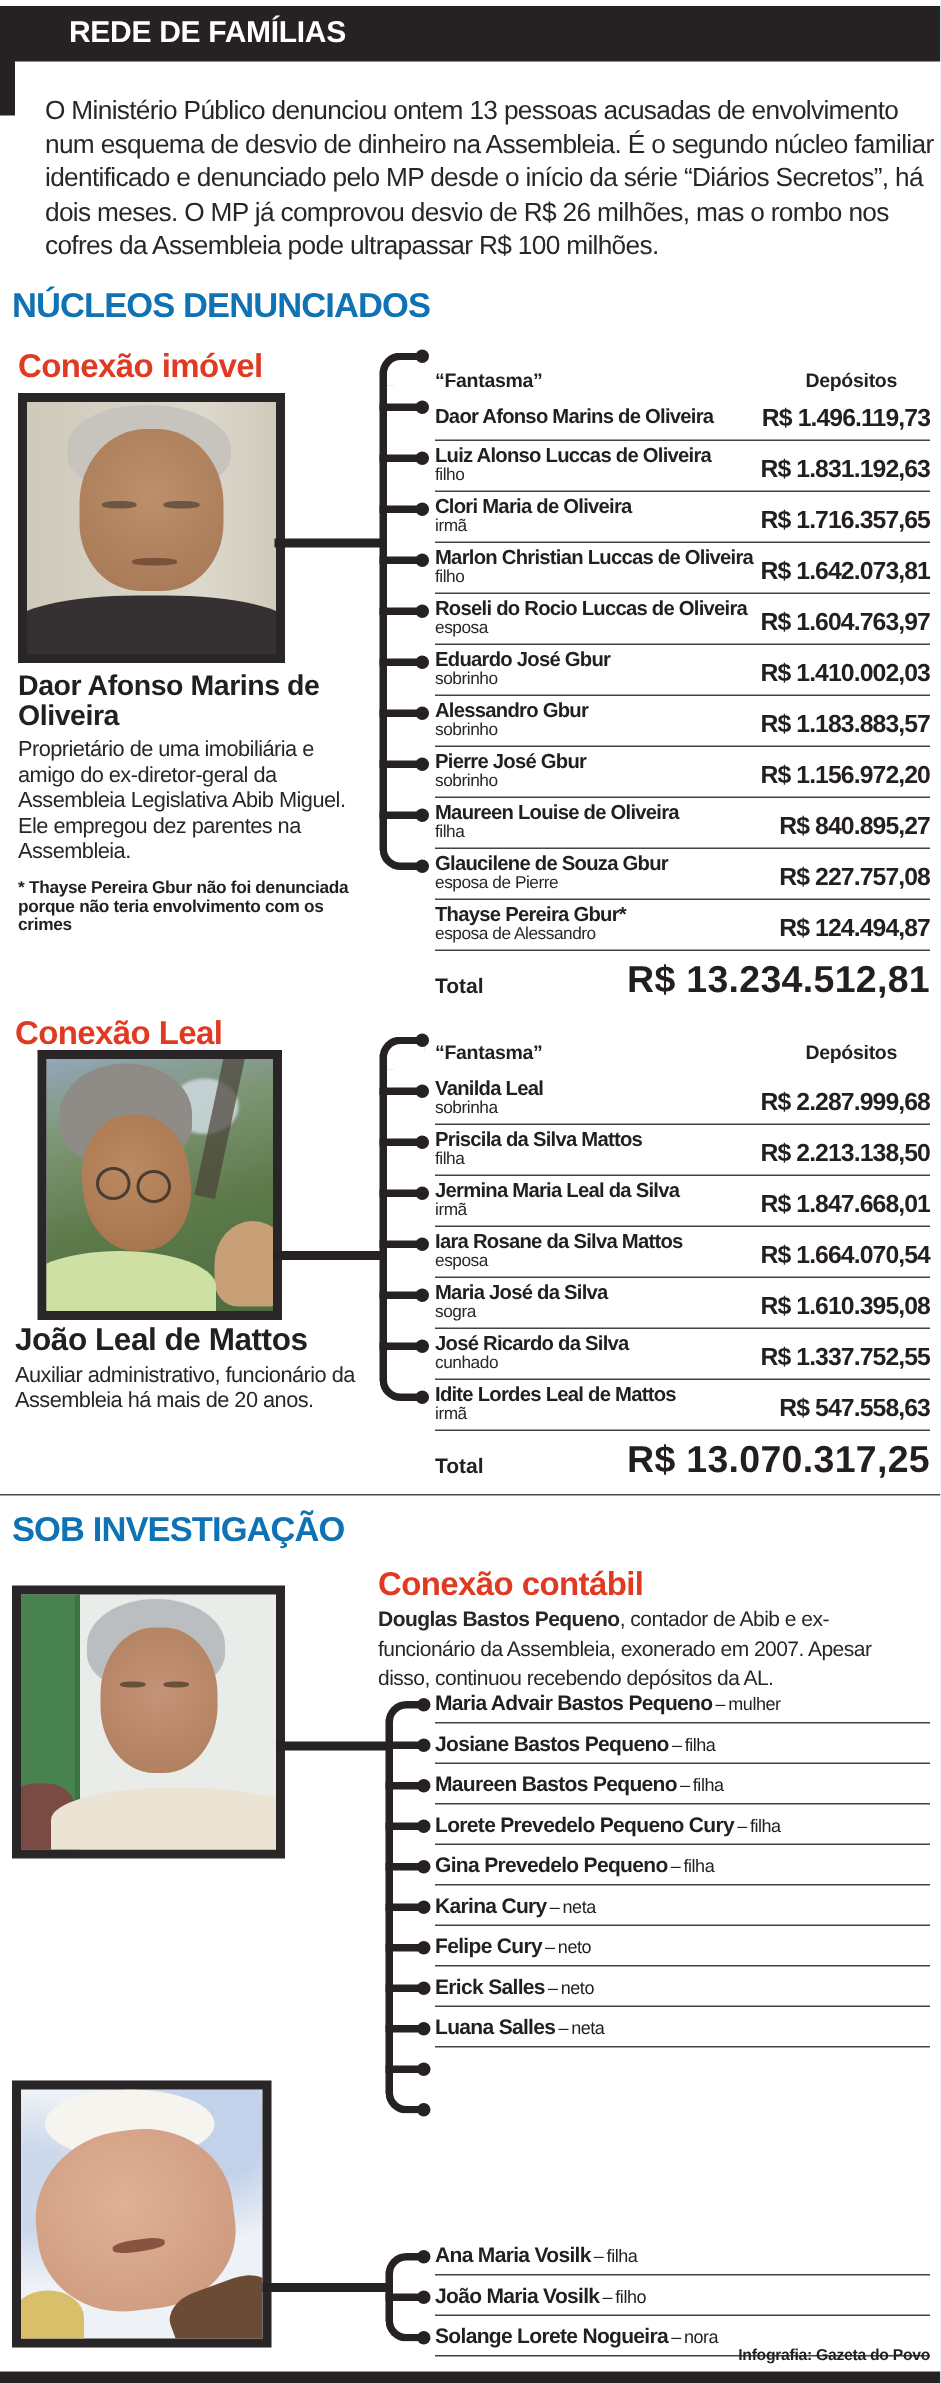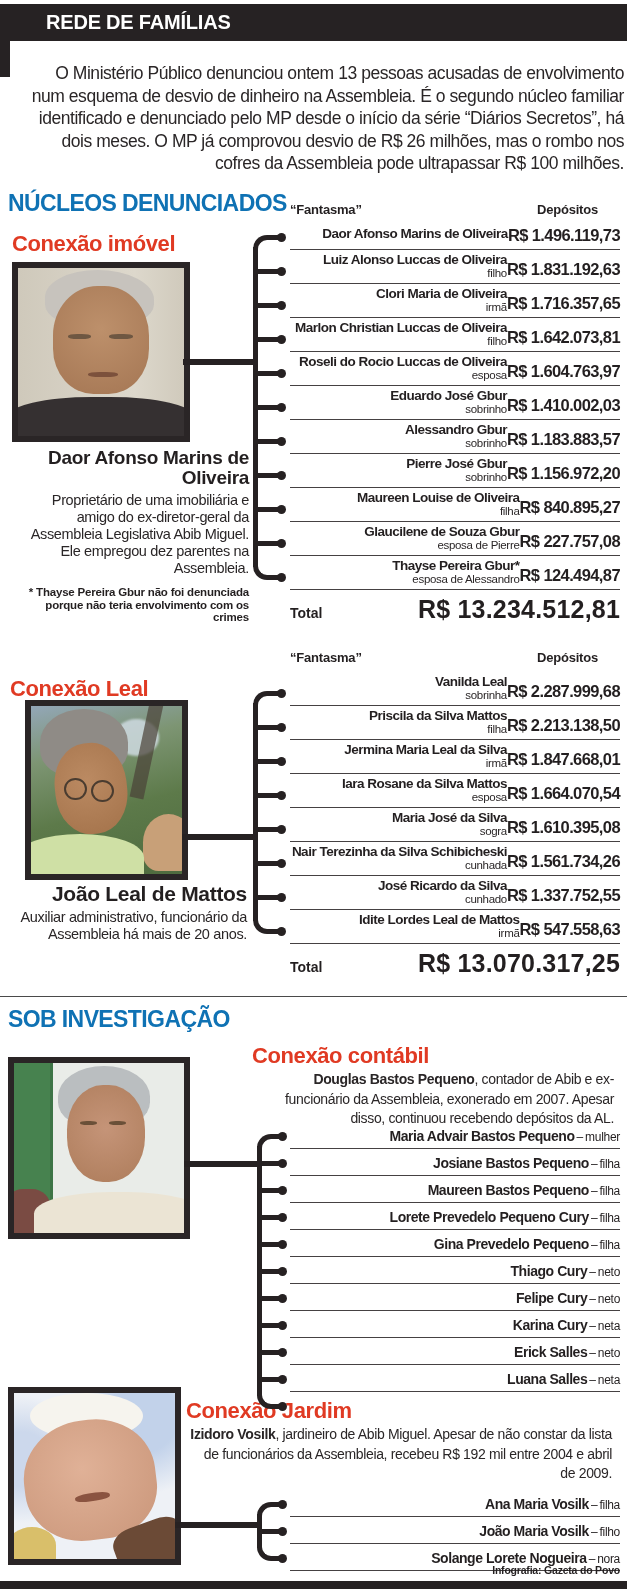--- a/index.html
+++ b/index.html
@@ -1,17 +1,17 @@
 <!DOCTYPE html>
 <html><head>
 <meta charset="utf-8">
 <style>
   html,body{margin:0;padding:0;background:#e9e9e9;}
   #page{position:relative;width:627px;height:1589px;background:#fff;margin:0 auto;
-        font-family:"Liberation Sans","DejaVu Sans",sans-serif;color:#231f20;overflow:hidden;text-align:right;}
+        font-family:"Liberation Sans","DejaVu Sans",sans-serif;color:#231f20;overflow:hidden;}
 
   
   .topbar{position:absolute;left:0;top:4px;width:627px;height:37px;background:#262223;
           display:flex;align-items:center;box-sizing:border-box;padding-left:46px;}
   .topbar span{color:#fff;font-size:20px;font-weight:800;letter-spacing:-0.2px;}
   .toptab{position:absolute;left:0;top:4px;width:10px;height:73px;background:#262223;}
 
   .intro{position:absolute;left:18px;top:50px;width:594px;margin:12px;
          font-size:17.5px;line-height:22.6px;letter-spacing:-0.45px;color:#2a2627;}
 
@@ -50,21 +50,21 @@
   .p4 .mouth{left:38%;top:60%;width:22%;height:5%;background:#8a5340;border-radius:40%;transform:rotate(-8deg);}
   .p4 .hand{left:-4%;bottom:-3%;width:30%;height:22%;background:#d9bf6a;border-radius:50% 50% 0 0;}
   .p4 .arm{right:-8%;bottom:-8%;width:45%;height:30%;background:#6b4a36;transform:rotate(-20deg);border-radius:30%;}
 
   .caption{position:absolute;width:237px;}
   .pname{font-size:19px;font-weight:800;line-height:19.5px;letter-spacing:-0.3px;margin:0 0 5px 0;}
   .pdesc{font-size:14.5px;line-height:17px;letter-spacing:-0.35px;margin:0;color:#2a2627;}
   .pfoot{font-size:11.5px;line-height:12.5px;font-weight:700;letter-spacing:-0.2px;margin:9px 0 0 0;}
 
   
-  .dtable{position:absolute;left:290px;width:330px;}
+  .dtable{position:absolute;left:290px;width:330px;margin-top:44px;}
   .thead{display:flex;justify-content:space-between;font-size:13px;font-weight:700;letter-spacing:-0.2px;}
   .thead .th2{margin-right:22px;}
   .rows{margin-top:7px;}
   .t-row{display:flex;padding:2px 0 3px 0;}
   .rows .t-row + .t-row{border-top:1px solid #454142;}
   .t-left{flex:1;min-width:0;}
   .t-name{font-size:13.5px;font-weight:700;letter-spacing:-0.5px;line-height:15px;white-space:nowrap;}
   .t-role{font-size:11.5px;letter-spacing:-0.3px;line-height:13px;color:#2a2627;}
   .t-val{align-self:flex-end;font-size:16.5px;font-weight:700;letter-spacing:-0.6px;padding-bottom:1px;white-space:nowrap;}
   .t-total{display:flex;justify-content:space-between;align-items:flex-end;border-top:1px solid #454142;padding-top:5px;}
@@ -279,27 +279,20 @@
         </div>
 
         <div class="t-row">
           <div class="t-left">
             <div class="t-name">Maria José da Silva</div>
             <div class="t-role">sogra</div>
           </div>
           <div class="t-val">R$ 1.610.395,08</div>
         </div>
 
-        <div class="t-row">
-          <div class="t-left">
-            <div class="t-name">Nair Terezinha da Silva Schibicheski</div>
-            <div class="t-role">cunhada</div>
-          </div>
-          <div class="t-val">R$ 1.561.734,26</div>
-        </div>
 
         <div class="t-row">
           <div class="t-left">
             <div class="t-name">José Ricardo da Silva</div>
             <div class="t-role">cunhado</div>
           </div>
           <div class="t-val">R$ 1.337.752,55</div>
         </div>
 
         <div class="t-row">
@@ -350,53 +343,46 @@
 
 
       <div class="m-row">
         <span class="m-name">Lorete Prevedelo Pequeno Cury</span><span class="m-role">filha</span>
       </div>
 
       <div class="m-row">
         <span class="m-name">Gina Prevedelo Pequeno</span><span class="m-role">filha</span>
       </div>
 
-      <div class="m-row">
-        <span class="m-name">Thiago Cury</span><span class="m-role">neto</span>
+
+      <div class="m-row">
+        <span class="m-name">Karina Cury</span><span class="m-role">neta</span>
       </div>
 
       <div class="m-row">
         <span class="m-name">Felipe Cury</span><span class="m-role">neto</span>
-      </div>
-
-      <div class="m-row">
-        <span class="m-name">Karina Cury</span><span class="m-role">neta</span>
       </div>
 
       <div class="m-row">
         <span class="m-name">Erick Salles</span><span class="m-role">neto</span>
       </div>
 
       <div class="m-row">
         <span class="m-name">Luana Salles</span><span class="m-role">neta</span>
       </div>
     </div>
 
   <div class="photo p4">
     <div class="hair"></div>
     <div class="face"></div>
     <div class="mouth"></div>
     <div class="hand"></div>
     <div class="arm"></div>
   </div>
 
-  <h3 class="grp-title" style="left:186px;top:1398px;">Conexão Jardim</h3>
-  <p class="lead" style="left:186px;top:1425px;width:426px;">
-    <b>Izidoro Vosilk</b><span>, jardineiro de Abib Miguel. Apesar de não constar da lista de funcionários da Assembleia, recebeu R$ 192 mil entre 2004 e abril de 2009.</span>
-  </p>
 
   <div class="mlist" id="list-jardim" style="top:1490px;">
 
       <div class="m-row">
         <span class="m-name">Ana Maria Vosilk</span><span class="m-role">filha</span>
       </div>
 
       <div class="m-row">
         <span class="m-name">João Maria Vosilk</span><span class="m-role">filho</span>
       </div>

